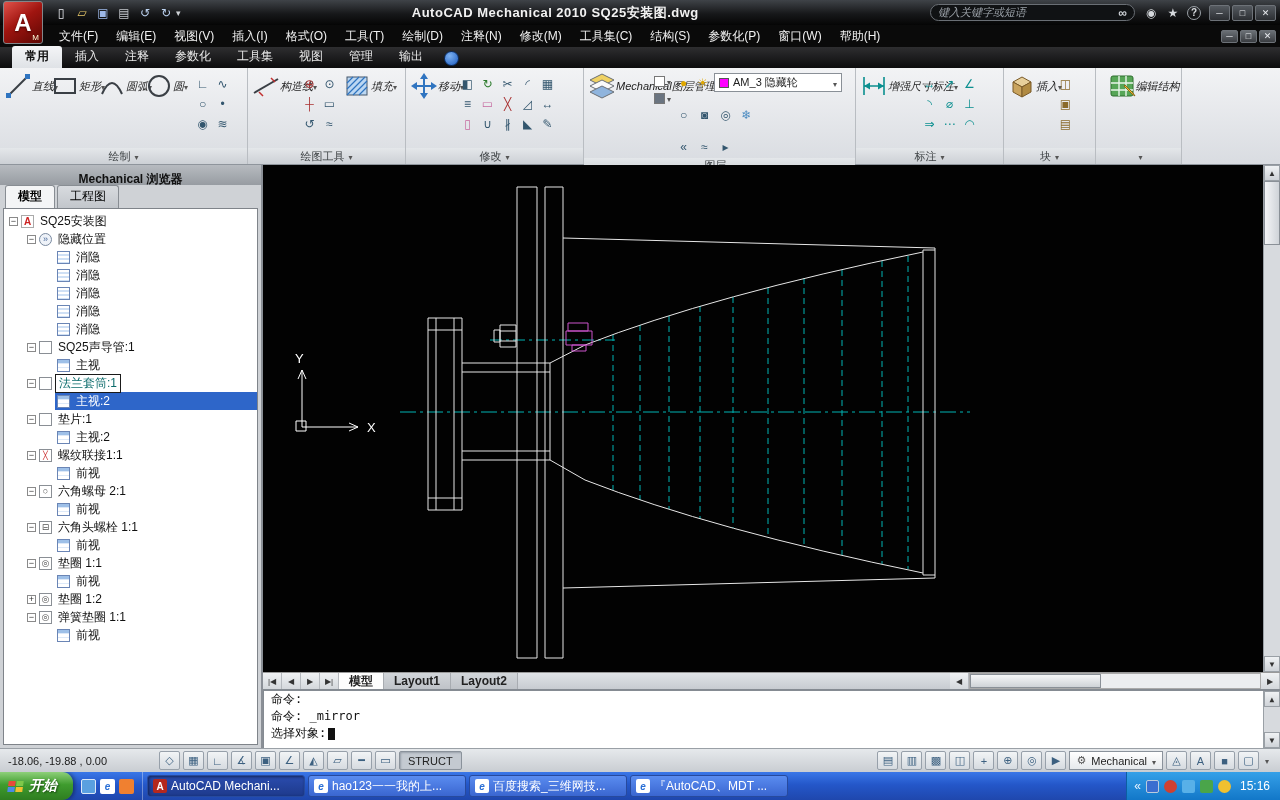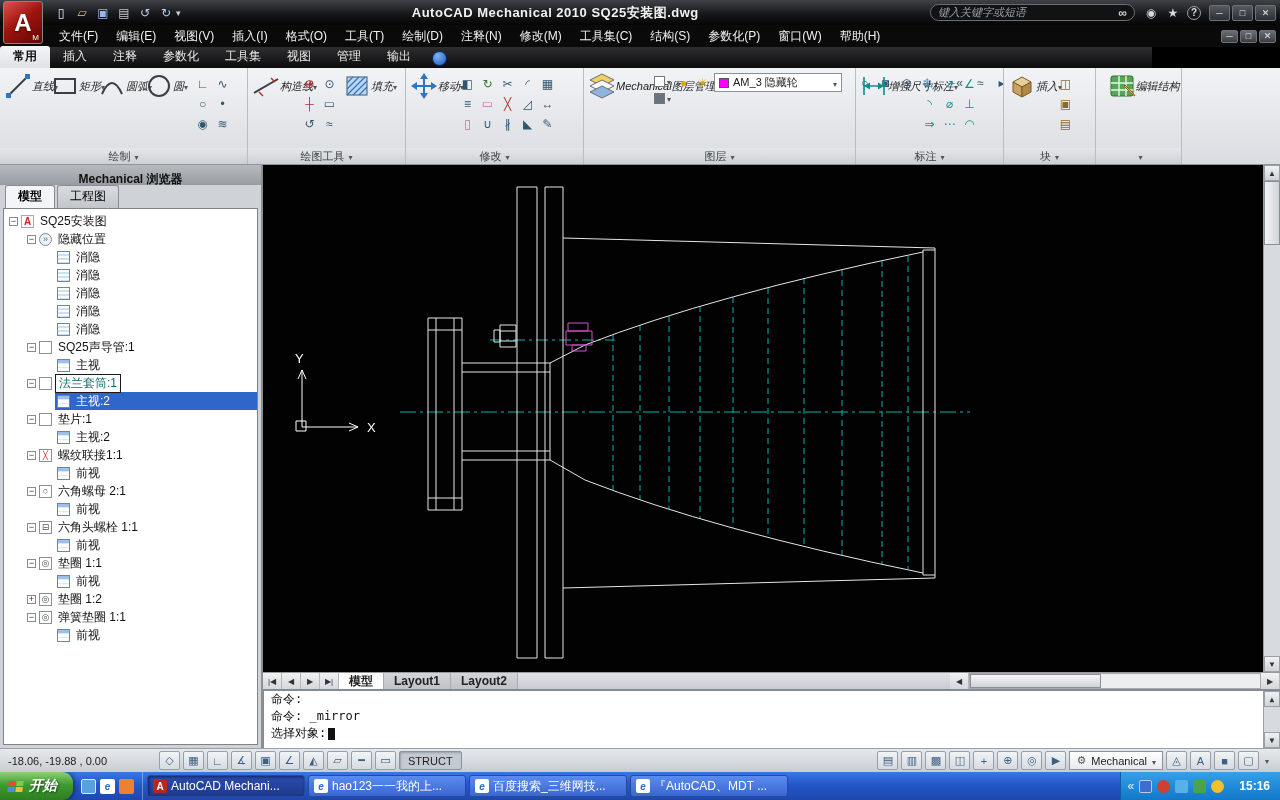--- a/index.html
+++ b/index.html
@@ -31,21 +31,21 @@
 .win-btns{display:flex;gap:2px;margin-right:4px;}
 .win-btn{width:21px;height:16px;border:1px solid #6d7278;border-radius:2px;background:linear-gradient(#555a60,#2c2f33);color:#e8eaee;font-size:9px;display:flex;align-items:center;justify-content:center;}
 
 
 #menubar{position:absolute;top:25px;left:0;width:1280px;height:22px;background:#0a0a0a;display:flex;align-items:center;color:#f0f0f0;padding-left:50px;}
 .menu-item{padding:0 9px;line-height:22px;font-size:12px;white-space:nowrap;}
 #menubar .win-btns{margin-left:auto;}
 #menubar .win-btn{width:17px;height:13px;background:linear-gradient(#6a6f75,#3a3d41);}
 
 
-#ribbontabs{position:absolute;top:47px;left:0;width:1152px;height:21px;background:linear-gradient(#2e2e30,#0c0c0d);display:flex;align-items:flex-end;padding-left:0;}
+#ribbontabs{position:absolute;top:47px;left:0;width:1280px;height:21px;background:linear-gradient(#2e2e30,#0c0c0d);display:flex;align-items:flex-end;padding-left:12px;}
 .rtab{padding:2px 13px 3px;font-size:12px;color:#e8e8e8;}
 .rtab.active{background:linear-gradient(#f4f5f7,#dfe2e6);color:#111;border-radius:3px 3px 0 0;font-weight:bold;}
 .rtab-extra{width:15px;height:15px;border-radius:50%;background:radial-gradient(circle at 35% 30%,#7db2f2,#1d5bbf);margin:0 0 2px 8px;border:1px solid #0c2f66;}
 
 
 #ribbon{position:absolute;top:68px;left:0;width:1280px;height:97px;background:linear-gradient(#f2f3f5,#d9dce1);border-bottom:1px solid #8f959c;display:flex;}
 .rpanel{display:flex;flex-direction:column;border-right:1px solid #b9bdc2;flex:none;}
 .rp-body{flex:1;display:flex;align-items:flex-start;padding:2px 3px;gap:1px;}
 .rp-label{height:16px;font-size:11px;color:#3c4043;background:linear-gradient(#e4e7ea,#ccd0d5);display:flex;align-items:center;justify-content:center;gap:4px;}
 .dar::after{content:'▾';font-size:8px;color:#555;}
@@ -107,21 +107,21 @@
 .mi[data-icon="create-block-icon"]::before{content:'◫';color:#8a6a2a;}
 .mi[data-icon="block-edit-icon"]::before{content:'▣';color:#8a6a2a;}
 .mi[data-icon="attribute-icon"]::before{content:'▤';color:#8a6a2a;}
 .layer-combo{height:19px;background:#fff;border:1px solid #8a9097;display:flex;align-items:center;gap:4px;padding:0 4px;width:128px;}
 .layer-combo .sw{width:10px;height:10px;background:#ff00ff;border:1px solid #555;flex:none;}
 .layer-combo .txt{flex:1;font-size:11px;color:#222;white-space:nowrap;overflow:hidden;}
 .lcol{display:flex;flex-direction:column;gap:3px;padding:4px 2px;}
 .sw-btn{display:flex;align-items:center;gap:2px;}
 .sw-btn .swq{width:11px;height:11px;background:#fff;border:1px solid #777;}
 .sw-btn.dark .swq{background:#6a7480;}
-.lright{display:flex;flex-direction:row;gap:13px;padding-top:3px;}
+.lright{display:flex;flex-direction:column;gap:13px;padding-top:3px;}
 .lrow{display:flex;align-items:center;gap:2px;}
 #ribbon .rfill{flex:1;border-right:none;}
 
 
 #palette{position:absolute;top:165px;left:0;width:263px;height:583px;background:#cfd2d6;border-right:2px solid #8a8f96;display:flex;flex-direction:column;}
 .pal-title{height:20px;background:linear-gradient(#b7bbc0,#979ca2);color:#101010;font-weight:bold;display:flex;align-items:center;padding:0 6px;font-size:12px;gap:6px;flex-direction:column;}
 .grip{width:5px;height:12px;border-left:2px solid #6d7277;border-right:2px solid #6d7277;}
 .pal-tabs{height:23px;display:flex;align-items:flex-end;padding:2px 5px 0;gap:2px;}
 .ptab{padding:2px 12px 3px;font-size:12px;border:1px solid #888d93;border-bottom:none;border-radius:3px 3px 0 0;background:linear-gradient(#d8dbdf,#c2c6cb);}
 .ptab.active{background:#f4f5f6;font-weight:bold;}
@@ -237,21 +237,21 @@
 .t-ic[data-icon="ie-icon"]::before{content:'e';}
 .t-lb{white-space:nowrap;overflow:hidden;text-overflow:ellipsis;font-size:12px;}
 #tray{display:flex;align-items:center;gap:5px;background:linear-gradient(#35a0e8,#1277c8);border-left:1px solid #0d5ea2;padding:0 10px 0 7px;color:#fff;}
 .tray-chevron{font-size:12px;color:#eaf4ff;}
 .tray-ic{width:13px;height:13px;border-radius:2px;}
 .tray-ic[data-icon="language-icon"]{background:#3a6ed0;border:1px solid #bcd;}
 .tray-ic[data-icon="antivirus-icon"]{background:#d04030;border-radius:50%;}
 .tray-ic[data-icon="volume-icon"]{background:#58b0e8;}
 .tray-ic[data-icon="network-icon"]{background:#4aa54a;}
 .tray-ic[data-icon="update-icon"]{background:#f0c030;border-radius:50%;}
-#clock{font-size:12px;margin-left:10px;font-weight:bold;}
+#clock{font-size:12px;margin-left:4px;}
 </style>
 </head>
 <body>
 
 <div id="titlebar">
   <div id="app-logo">
     <span class="logo-a">A</span>
     <span class="logo-m">M</span>
   </div>
   <div class="qat">

